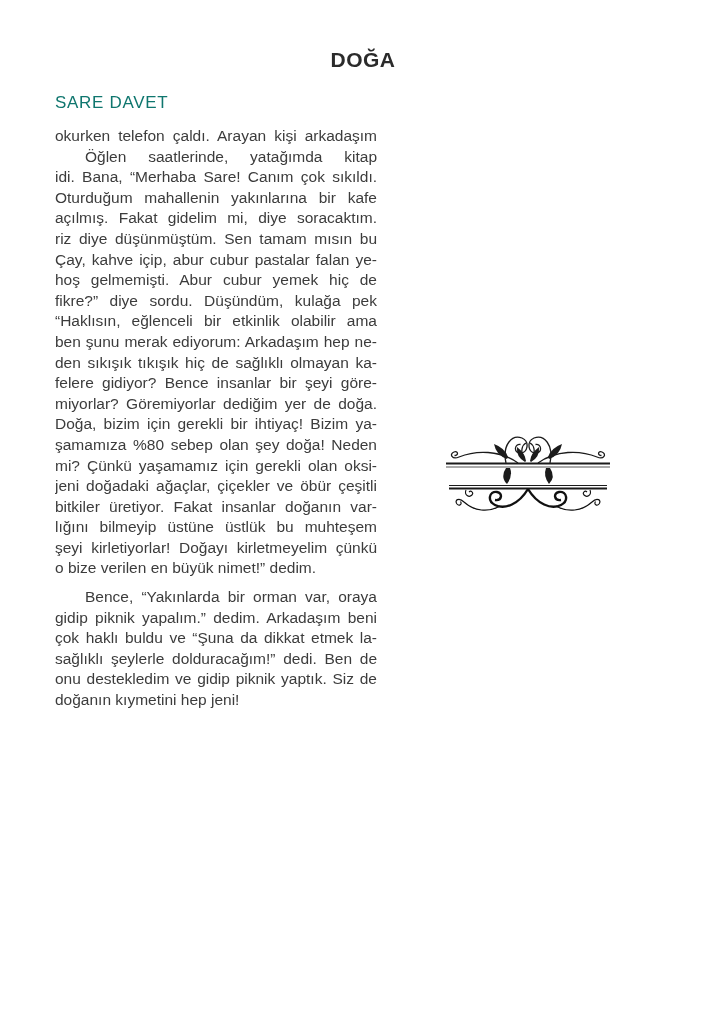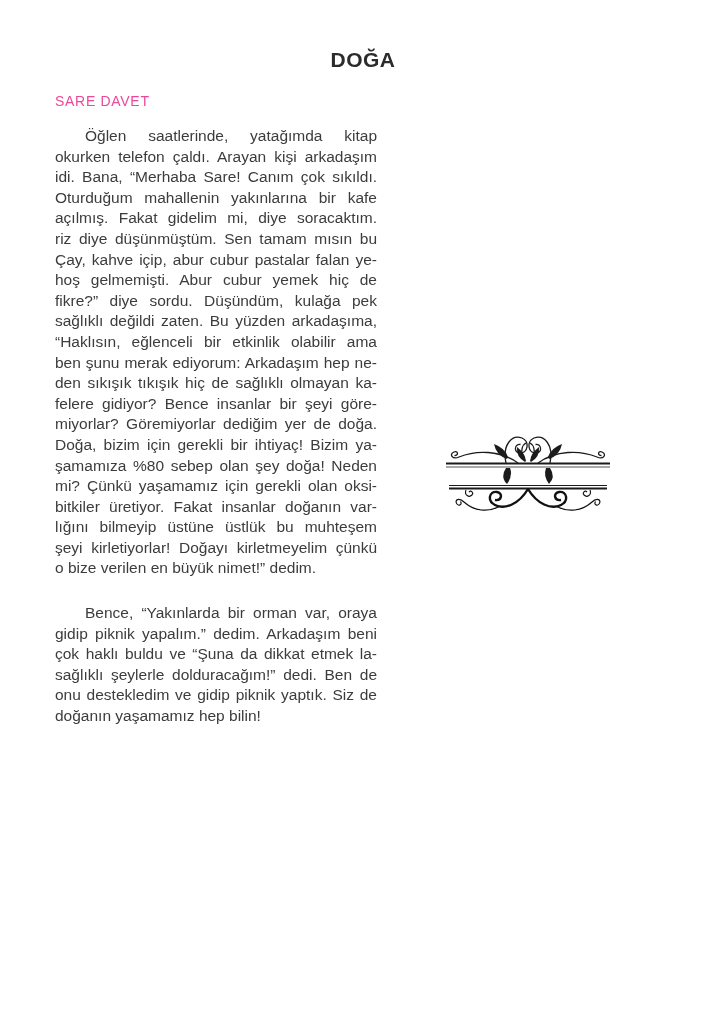--- a/index.html
+++ b/index.html
@@ -6,81 +6,81 @@
   html, body { width:726px; height:1024px; }
   body { font-family:"Liberation Sans", sans-serif; background:#ffffff; position:relative; }
   .page { position:absolute; left:0; top:0; width:726px; height:753px; background:#ffffff; overflow:hidden; }
   .title {
     position:absolute; top:48px; left:0; width:726px;
     text-align:center; font-size:21px; font-weight:bold;
     letter-spacing:.5px; color:#2b2b2b;
   }
   .author {
     position:absolute; top:93px; left:55px;
-    font-size:14px; font-weight:400; letter-spacing:.7px; color:#ec4899;
+    font-size:17px; font-weight:400; letter-spacing:.7px; color:#0f766e;
   }
   .textcol {
     position:absolute; left:55px; top:126px; width:322px;
     color:#3c3c3c; font-size:15.5px;
   }
   .ln {
     height:20.6px; line-height:20.6px;
     text-align:justify; text-align-last:justify;
     overflow:hidden;
   }
   .ln.first { padding-left:30px; }
   .ln.last  { text-align-last:left; }
-  .para2 { margin-top:24px; }
+  .para2 { margin-top:8px; }
   .ornament { position:absolute; left:444px; top:424px; width:168px; height:92px; }
   .pagenum {
     position:absolute; top:976px; left:0; width:726px;
     text-align:center; font-size:15px; color:#000000;
   }
 </style>
 </head>
 <body>
 
 <div class="page">
 
   <h1 class="title">DOĞA</h1>
 
   <h2 class="author">SARE DAVET</h2>
 
   <div class="textcol">
     <div class="para">
+      <div class="ln">okurken telefon çaldı. Arayan kişi arkadaşım</div>
       <div class="ln first">Öğlen saatlerinde, yatağımda kitap</div>
-      <div class="ln">okurken telefon çaldı. Arayan kişi arkadaşım</div>
       <div class="ln">idi. Bana, “Merhaba Sare! Canım çok sıkıldı.</div>
       <div class="ln">Oturduğum mahallenin yakınlarına bir kafe</div>
       <div class="ln">açılmış. Fakat gidelim mi, diye soracaktım.</div>
       <div class="ln">riz diye düşünmüştüm. Sen tamam mısın bu</div>
       <div class="ln">Çay, kahve içip, abur cubur pastalar falan ye-</div>
       <div class="ln">hoş gelmemişti. Abur cubur yemek hiç de</div>
       <div class="ln">fikre?” diye sordu. Düşündüm, kulağa pek</div>
-      <div class="ln">sağlıklı değildi zaten. Bu yüzden arkadaşıma,</div>
       <div class="ln">“Haklısın, eğlenceli bir etkinlik olabilir ama</div>
       <div class="ln">ben şunu merak ediyorum: Arkadaşım hep ne-</div>
       <div class="ln">den sıkışık tıkışık hiç de sağlıklı olmayan ka-</div>
       <div class="ln">felere gidiyor? Bence insanlar bir şeyi göre-</div>
       <div class="ln">miyorlar? Göremiyorlar dediğim yer de doğa.</div>
       <div class="ln">Doğa, bizim için gerekli bir ihtiyaç! Bizim ya-</div>
       <div class="ln">şamamıza %80 sebep olan şey doğa! Neden</div>
       <div class="ln">mi? Çünkü yaşamamız için gerekli olan oksi-</div>
+      <div class="ln">jeni doğadaki ağaçlar, çiçekler ve öbür çeşitli</div>
       <div class="ln">bitkiler üretiyor. Fakat insanlar doğanın var-</div>
       <div class="ln">lığını bilmeyip üstüne üstlük bu muhteşem</div>
       <div class="ln">şeyi kirletiyorlar! Doğayı kirletmeyelim çünkü</div>
       <div class="ln last">o bize verilen en büyük nimet!” dedim.</div>
     </div>
     <div class="para para2">
       <div class="ln first">Bence, “Yakınlarda bir orman var, oraya</div>
       <div class="ln">gidip piknik yapalım.” dedim. Arkadaşım beni</div>
       <div class="ln">çok haklı buldu ve “Şuna da dikkat etmek la-</div>
       <div class="ln">sağlıklı şeylerle dolduracağım!” dedi. Ben de</div>
       <div class="ln">onu destekledim ve gidip piknik yaptık. Siz de</div>
-      <div class="ln last">doğanın yaşamamız hep bilin!</div>
+      <div class="ln last">doğanın kıymetini hep jeni!</div>
     </div>
   </div>
 
   <div class="ornament">
     <svg width="168" height="92" viewBox="0 0 168 92" xmlns="http://www.w3.org/2000/svg">
 
       <line x1="2" y1="39.5" x2="166" y2="39.5" stroke="#1b1b1b" stroke-width="2"></line>
       <line x1="2" y1="43" x2="166" y2="43" stroke="#555" stroke-width="1"></line>
 
       <line x1="5" y1="61.5" x2="163" y2="61.5" stroke="#1b1b1b" stroke-width="1"></line>

